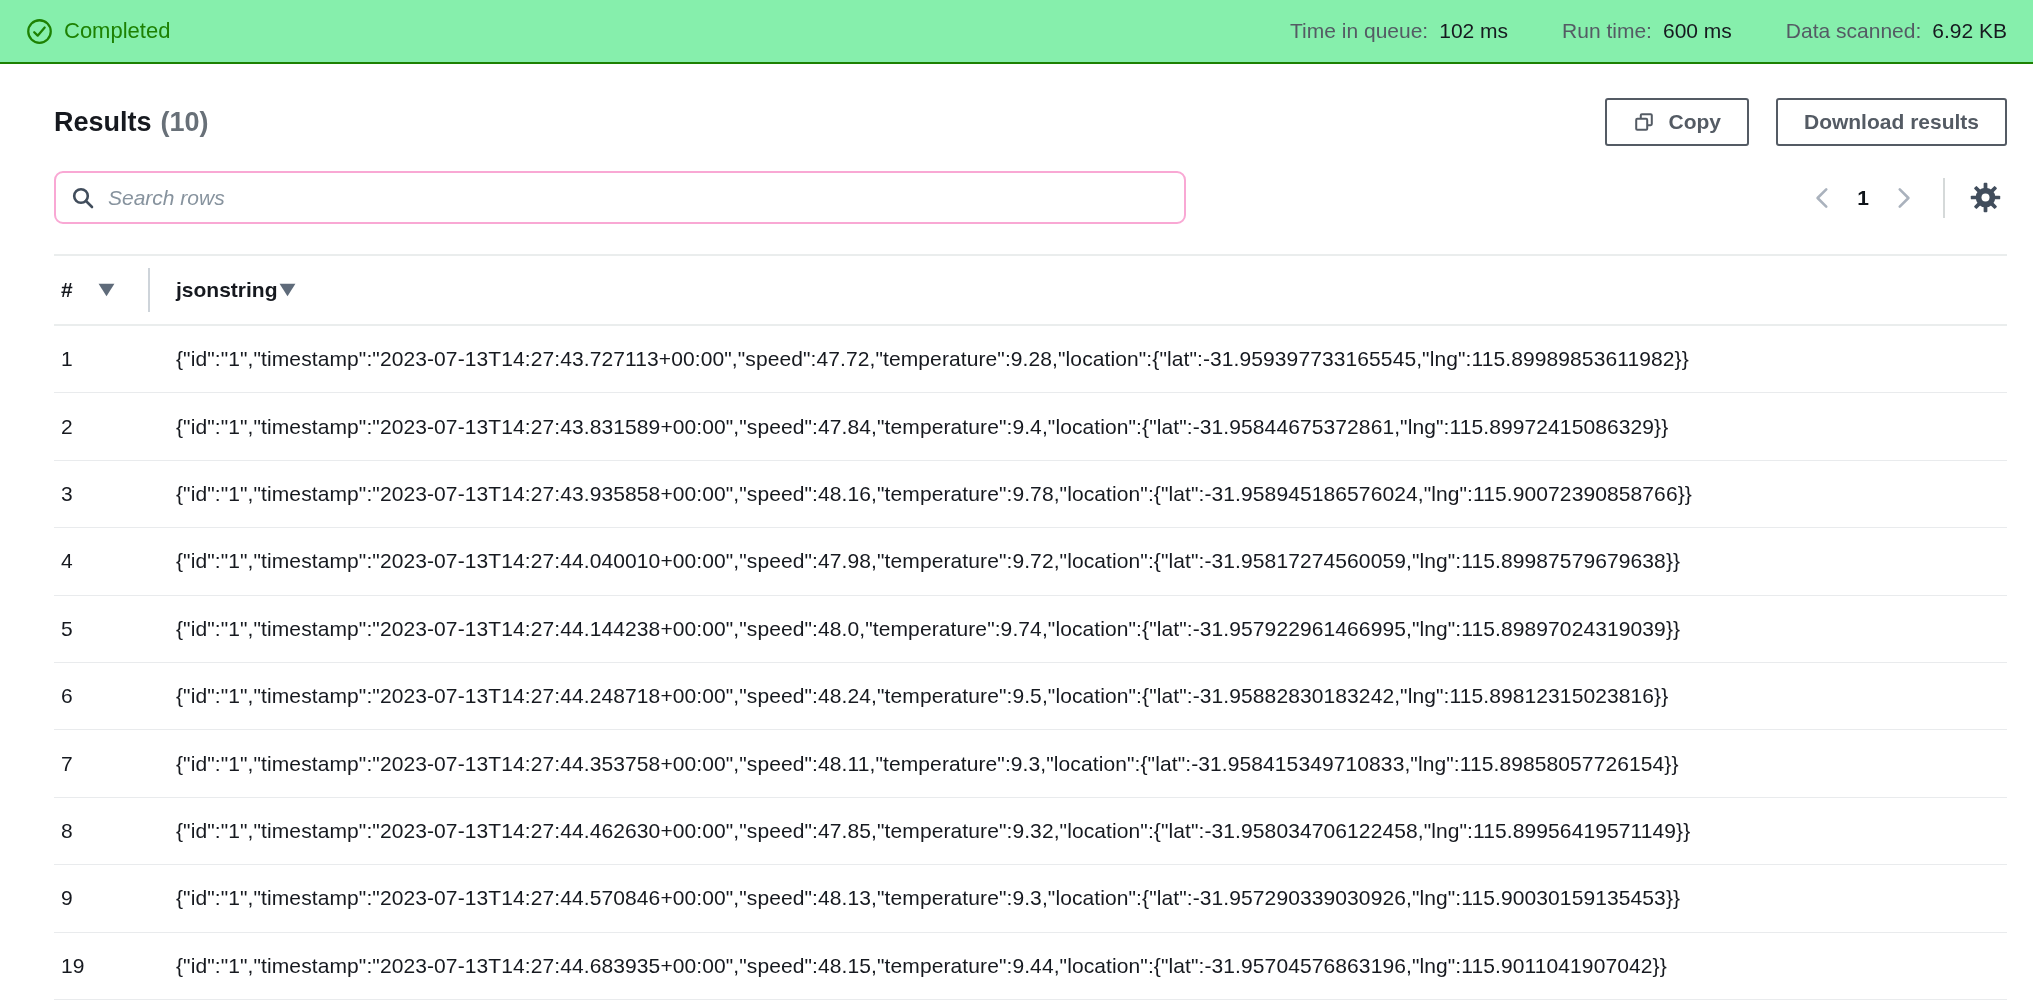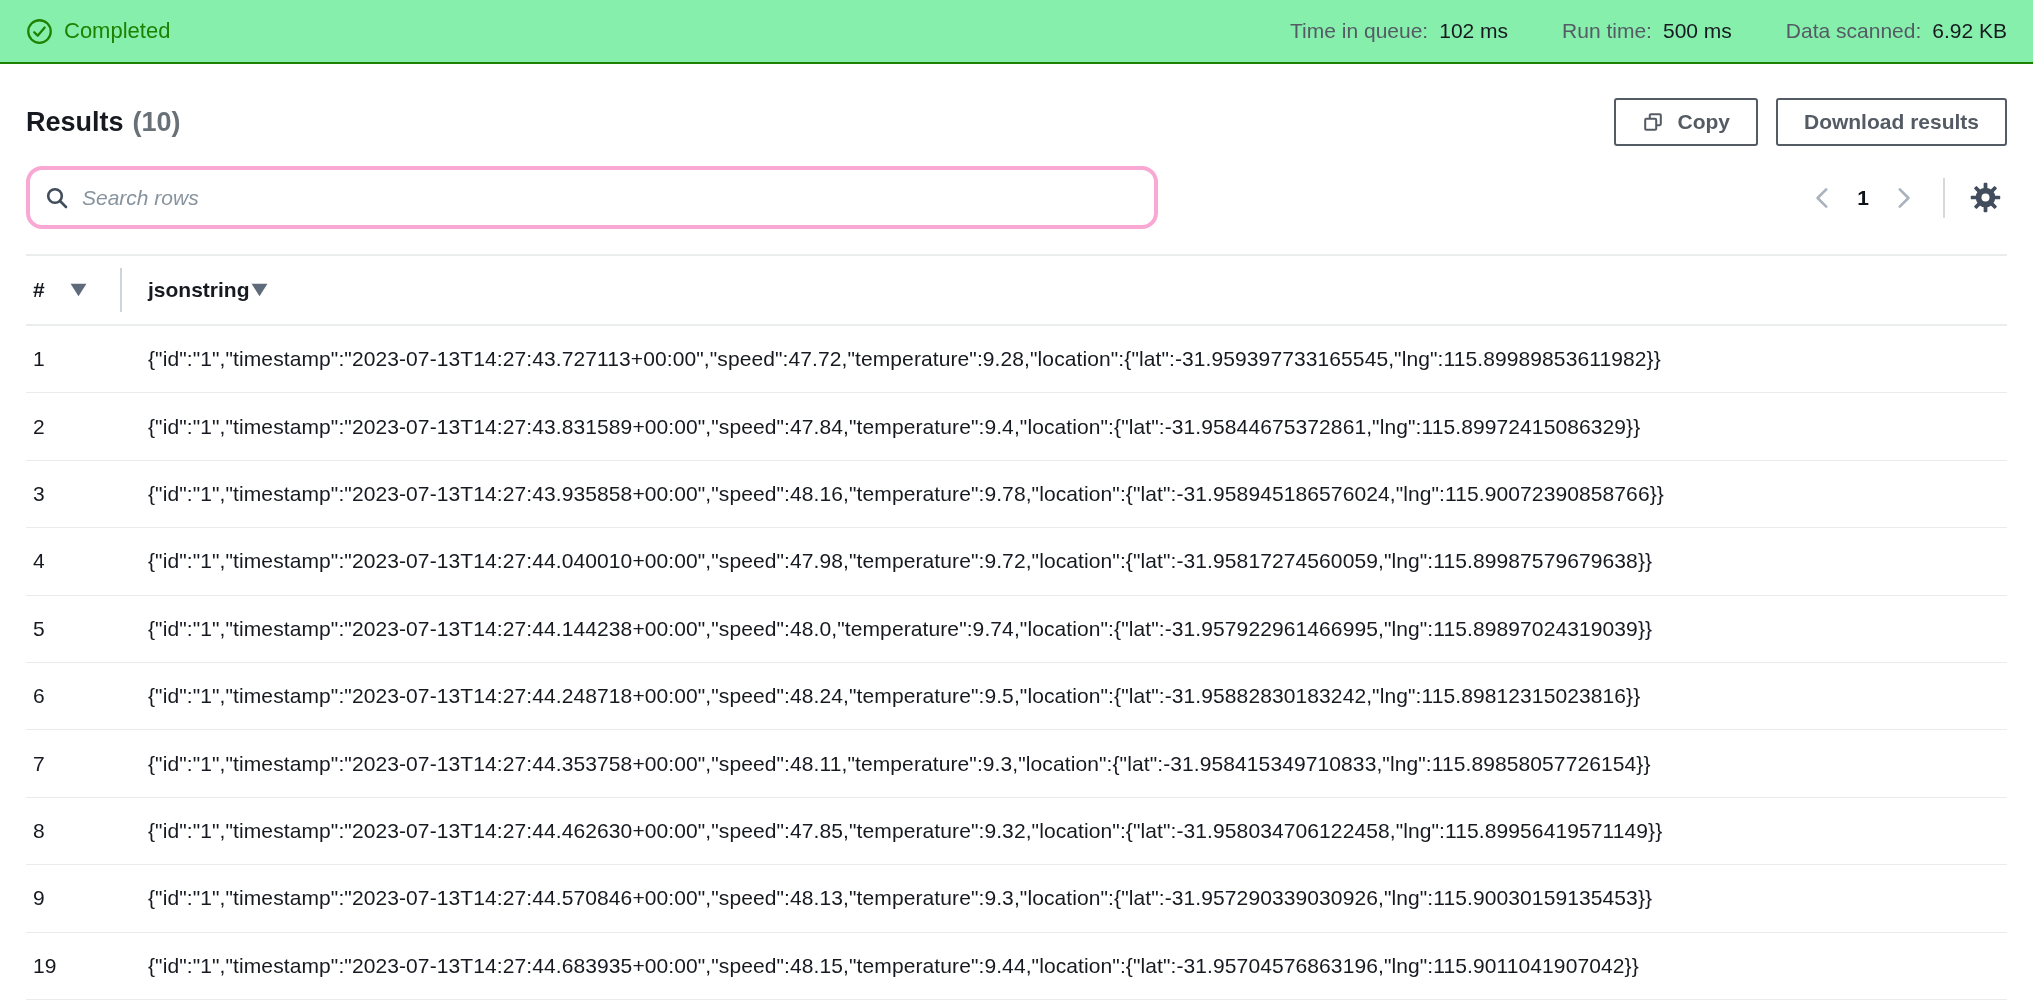--- a/index.html
+++ b/index.html
@@ -15,37 +15,37 @@
     height: 64px; background: #86efac; border-bottom: 2px solid #1d8102;
     display: flex; align-items: center; padding: 0 26px;
   }
   .status-left { display: flex; align-items: center; gap: 11px; color: #1d8102; font-size: 22px; }
   .status-stats { margin-left: auto; display: flex; align-items: center; gap: 54px; font-size: 21px; }
   .stat { display: flex; align-items: center; }
   .stat-label { color: #545b64; margin-right: 11px; }
   .stat-value { color: #16191f; }
 
   
-  .content { padding: 0 26px; }
+  .content { padding: 0 26px; margin-left: 28px; }
 
   .results-header { margin-top: 33px; display: flex; align-items: center; height: 50px; }
   .results-title { font-size: 27px; font-weight: bold; color: #16191f; }
   .results-count { font-size: 27px; font-weight: bold; color: #687078; margin-left: 9px; }
-  .actions { margin-left: auto; display: flex; gap: 18px; }
+  .actions { margin-left: auto; display: flex; gap: 27px; }
   .btn {
     height: 48px; background: #ffffff; border: 2px solid #545b64; border-radius: 3px;
     color: #545b64; font-weight: bold; font-size: 21px; padding: 0 26px;
     display: flex; align-items: center; gap: 13px; cursor: pointer; font-family: inherit;
   }
 
   
   .toolbar { margin-top: 24px; display: flex; align-items: center; height: 53px; }
   .search-box {
-    width: 1132px; height: 63px; background: #ffffff;
-    border: 4px solid #f9a8d4; border-radius: 16px;
+    width: 1132px; height: 53px; background: #ffffff;
+    border: 2px solid #f9a8d4; border-radius: 9px;
     display: flex; align-items: center; padding: 0 15px; gap: 11px;
   }
   .search-box input {
     flex: 1; border: none; outline: none; background: transparent;
     font-size: 21px; color: #16191f; font-family: inherit;
   }
   .search-box input::placeholder { color: #87939e; font-style: italic; opacity: 1; }
   .pagination { margin-left: auto; display: flex; align-items: center; }
   .icon-btn {
     background: none; border: none; padding: 0; cursor: pointer;
@@ -86,21 +86,21 @@
     </span>
     <span>Completed</span>
   </div>
   <div class="status-stats">
     <div class="stat">
       <span class="stat-label">Time in queue:</span>
       <span class="stat-value">102 ms</span>
     </div>
     <div class="stat">
       <span class="stat-label">Run time:</span>
-      <span class="stat-value">500 ms</span>
+      <span class="stat-value">600 ms</span>
     </div>
     <div class="stat">
       <span class="stat-label">Data scanned:</span>
       <span class="stat-value">6.92 KB</span>
     </div>
   </div>
 </div>
 
 <div class="content">
 

